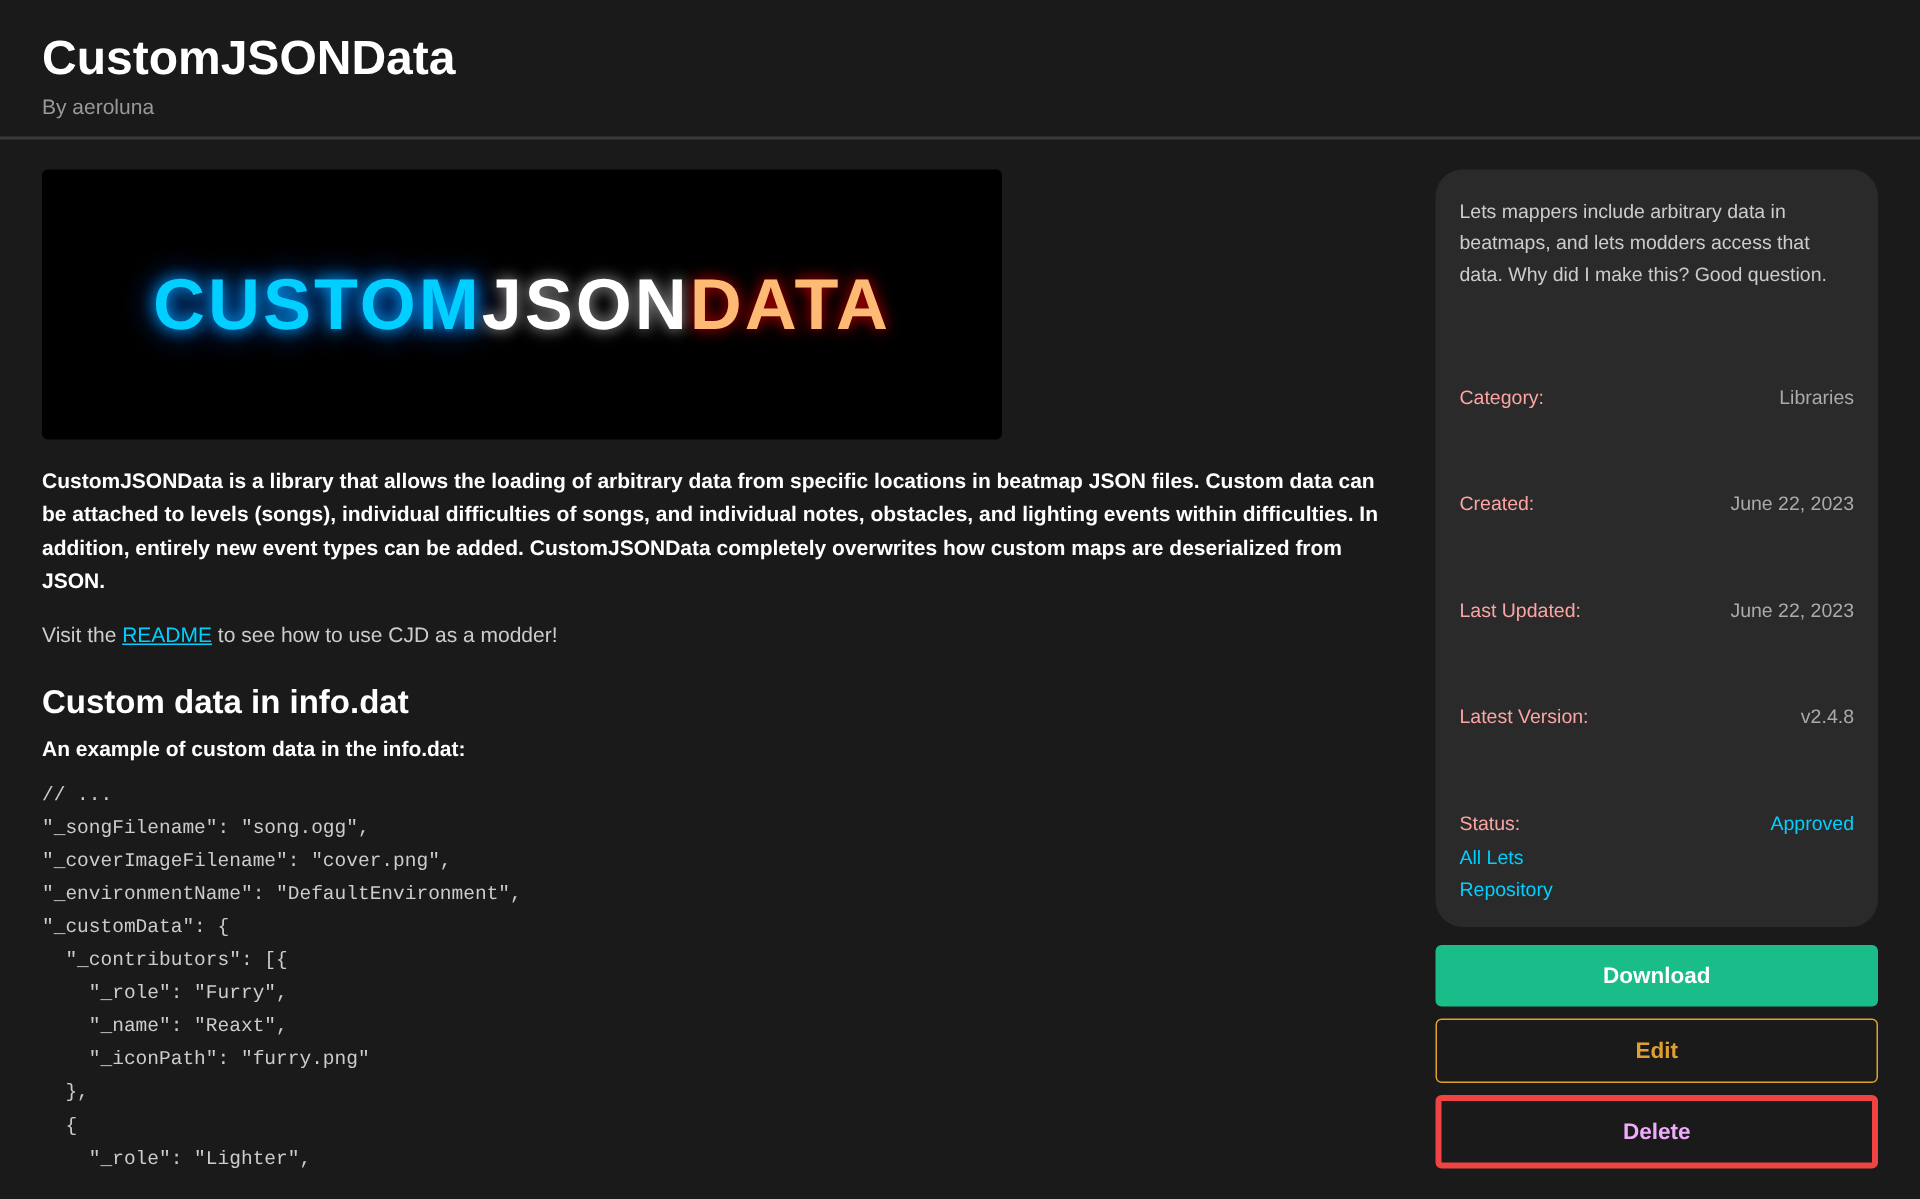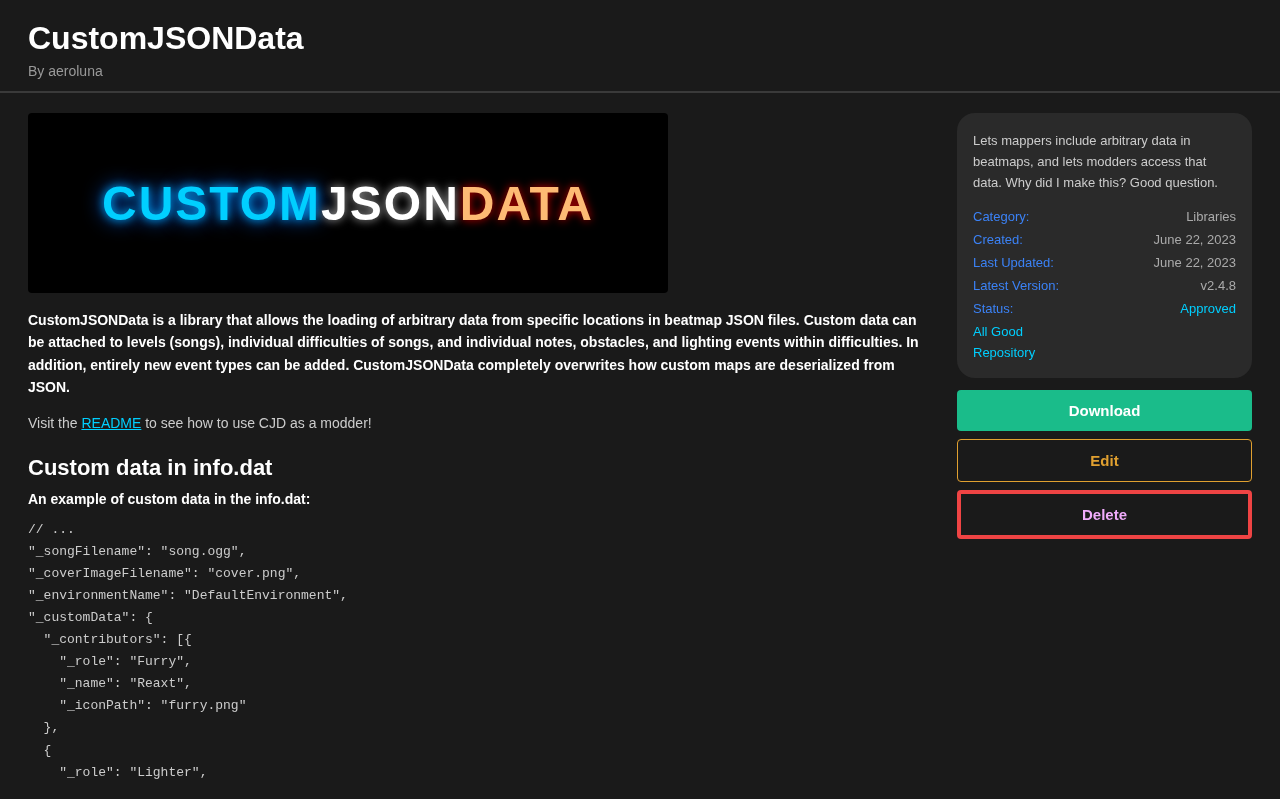--- a/index.html
+++ b/index.html
@@ -150,22 +150,23 @@
 
     .info-row {
       display: flex;
       justify-content: space-between;
       align-items: baseline;
       margin-bottom: 8px;
       font-size: 13px;
     }
 
     .info-label {
-      color: #3b82f6;
+      color: #fca5a5;
       font-weight: normal;
+      margin-top: 48px;
     }
 
     .info-value {
       color: #aaaaaa;
       text-align: center;
     }
 
     .info-value.approved {
       color: #00cfff;
       cursor: pointer;
@@ -290,21 +291,21 @@
       <div class="info-row">
         <span class="info-label">Latest Version:</span>
         <span class="info-value">v2.4.8</span>
       </div>
 
       <div class="info-row">
         <span class="info-label">Status:</span>
         <span class="info-value approved">Approved</span>
       </div>
 
-      <a class="info-link">All Good</a>
+      <a class="info-link">All Lets</a>
       <a class="info-link">Repository</a>
     </div>
 
     <button class="btn btn-download">Download</button>
     <button class="btn btn-edit">Edit</button>
     <button class="btn btn-delete">Delete</button>
 
   </div>
 </div>
 

